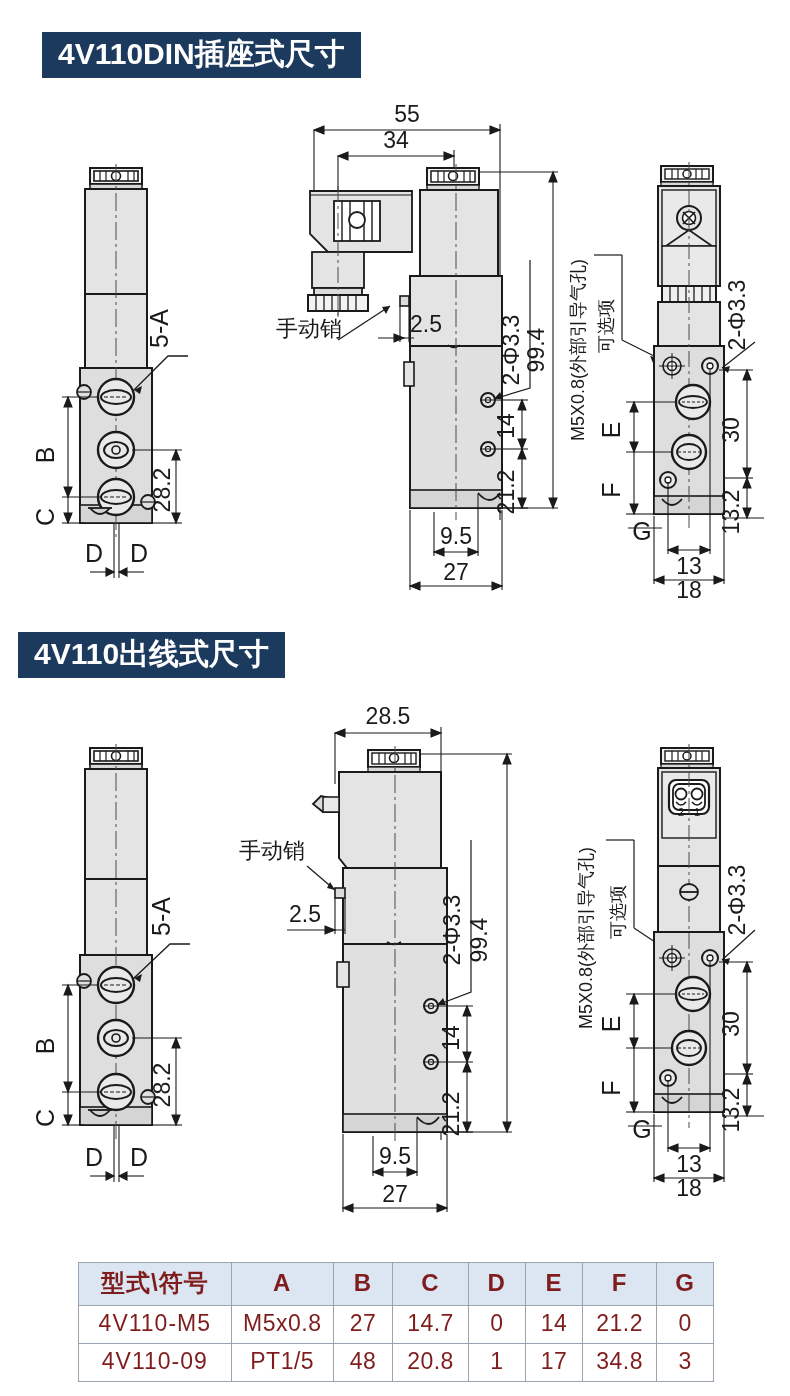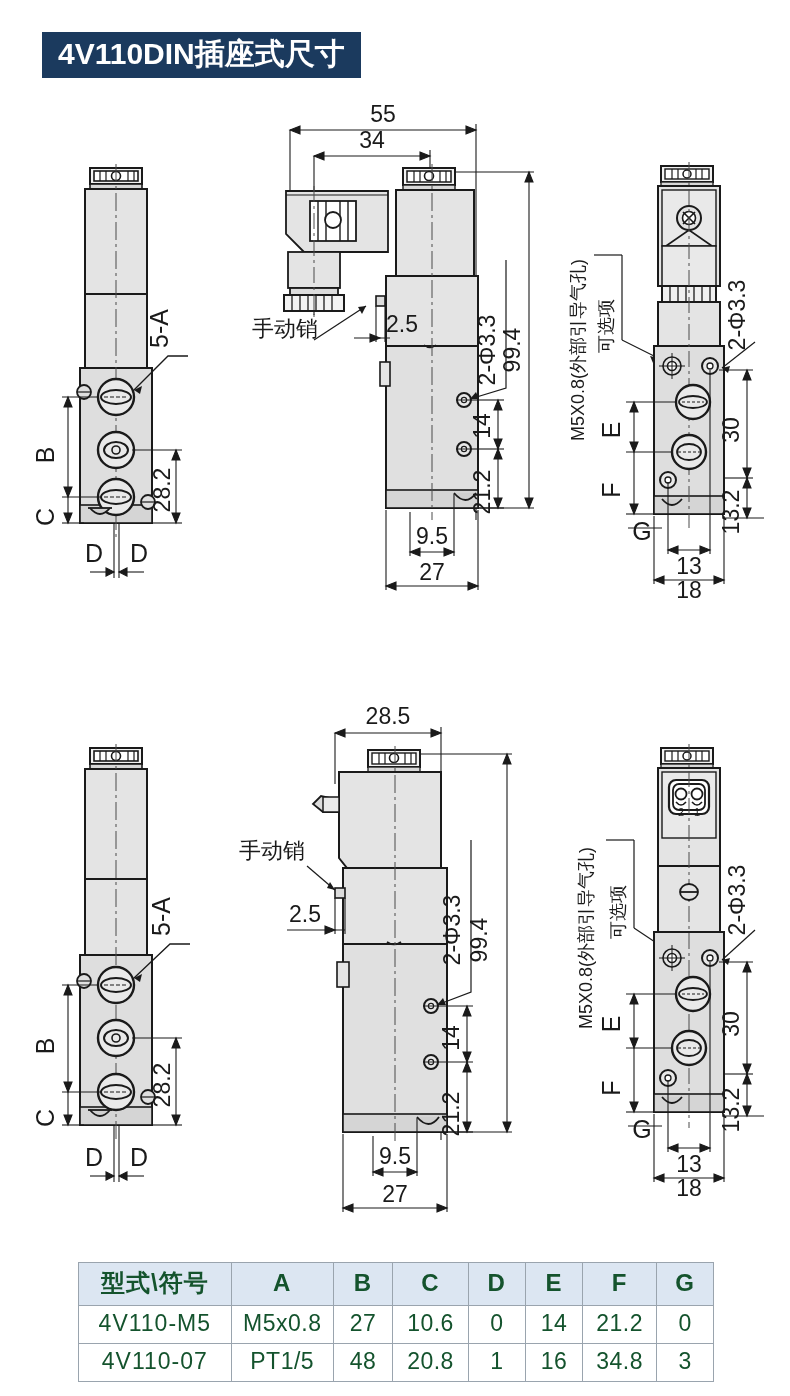--- a/index.html
+++ b/index.html
@@ -49,21 +49,21 @@
   .spec-table-wrap {
     position: absolute;
     left: 78px;
     top: 1262px;
     width: 636px;
   }
   table.spec {
     border-collapse: collapse;
     width: 100%;
     font-size: 23px;
-    color: #14532d;
+    color: #7f1d1d;
   }
   table.spec th, table.spec td {
     border: 1px solid #9aa4ae;
     text-align: center;
     padding: 4px 2px 6px 2px;
     height: 36px;
     box-sizing: border-box;
     white-space: nowrap;
   }
   table.spec thead th {
@@ -195,21 +195,21 @@
         <line x1="62" y1="412" x2="86" y2="412"></line>
         <line x1="91" y1="412" x2="116" y2="412"></line>
         <polygon points="86,412 78,408 78,416" fill="#1a1a1a"></polygon>
         <polygon points="91,412 99,408 99,416" fill="#1a1a1a"></polygon>
       </g>
       <text class="lbl" x="66" y="402" text-anchor="middle">D</text>
       <text class="lbl" x="111" y="402" text-anchor="middle">D</text>
     </svg>
   </div>
 
-  <div class="dwg" style="left:248px; top:100px;">
+  <div class="dwg" style="left:272px; top:100px;">
     <svg width="300" height="500" viewBox="0 0 300 500">
 
       <g stroke="#1a1a1a" stroke-width="1.1" fill="none">
         <line x1="42" y1="30" x2="228" y2="30"></line>
         <polygon points="42,30 52,26 52,34" fill="#1a1a1a"></polygon>
         <polygon points="228,30 218,26 218,34" fill="#1a1a1a"></polygon>
         <line x1="42" y1="30" x2="42" y2="110"></line>
         <line x1="228" y1="24" x2="228" y2="420"></line>
       </g>
       <text class="dim" x="135" y="22" text-anchor="middle">55</text>
@@ -497,20 +497,23 @@
         <line x1="92" y1="450" x2="162" y2="450"></line>
         <polygon points="92,450 102,446 102,454" fill="#1a1a1a"></polygon>
         <polygon points="162,450 152,446 152,454" fill="#1a1a1a"></polygon>
         <line x1="92" y1="386" x2="92" y2="454"></line>
         <line x1="162" y1="386" x2="162" y2="454"></line>
       </g>
       <text class="dim" x="127" y="468" text-anchor="middle">18</text>
     </svg>
   </div>
 
+  <div class="sec-header" id="hdr2">
+    <span>4V110出线式尺寸</span>
+  </div>
 
   <div class="dwg" style="left:28px; top:740px;">
     <svg width="230" height="470" viewBox="0 0 230 470">
       <g stroke="#1a1a1a" fill="none" stroke-width="1.6">
         <rect x="62" y="8" width="52" height="16" fill="#f2f2f2" stroke-width="2"></rect>
         <rect x="66" y="11" width="44" height="10" fill="#ffffff"></rect>
         <g stroke-width="1.2">
           <line x1="72" y1="11" x2="72" y2="21"></line>
           <line x1="78" y1="11" x2="78" y2="21"></line>
           <line x1="100" y1="11" x2="100" y2="21"></line>
@@ -865,33 +868,33 @@
           <th>E</th>
           <th>F</th>
           <th>G</th>
         </tr>
       </thead>
       <tbody>
         <tr>
           <td class="model">4V110-M5</td>
           <td>M5x0.8</td>
           <td>27</td>
-          <td>10.6</td>
+          <td>14.7</td>
           <td>0</td>
           <td>14</td>
           <td>21.2</td>
           <td>0</td>
         </tr>
         <tr>
-          <td class="model">4V110-07</td>
+          <td class="model">4V110-09</td>
           <td>PT1/5</td>
           <td>48</td>
           <td>20.8</td>
           <td>1</td>
-          <td>16</td>
+          <td>17</td>
           <td>34.8</td>
           <td>3</td>
         </tr>
       </tbody>
     </table>
   </div>
 
 </div>
 
 </body></html>

